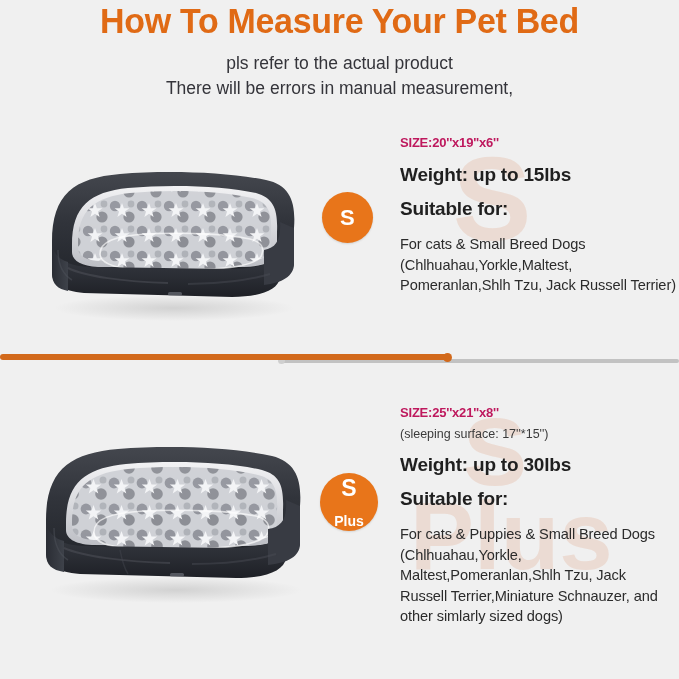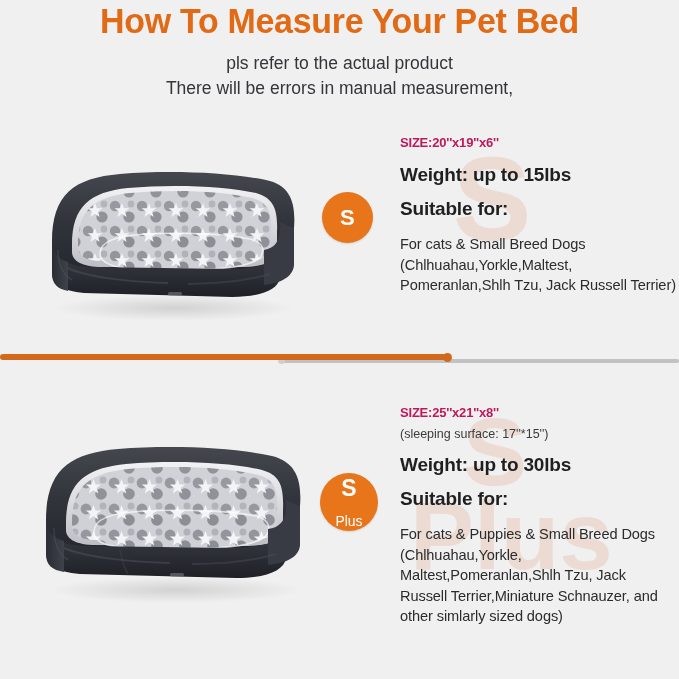--- a/index.html
+++ b/index.html
@@ -124,21 +124,21 @@
     line-height: 1;
     box-shadow: 0 1px 2px rgba(0,0,0,0.12);
   }
   .badge .b-main {
     font-size: 23px;
     font-weight: bold;
     letter-spacing: 0.4px;
   }
   .badge .b-sub {
     font-size: 14px;
-    font-weight: 400;
+    font-weight: 700;
     margin-top: 14px;
   }
   .badge.small .b-main { font-size: 22px; }
 
   
   .info {
     position: absolute;
     width: 276px;
     left: 400px;
   }

